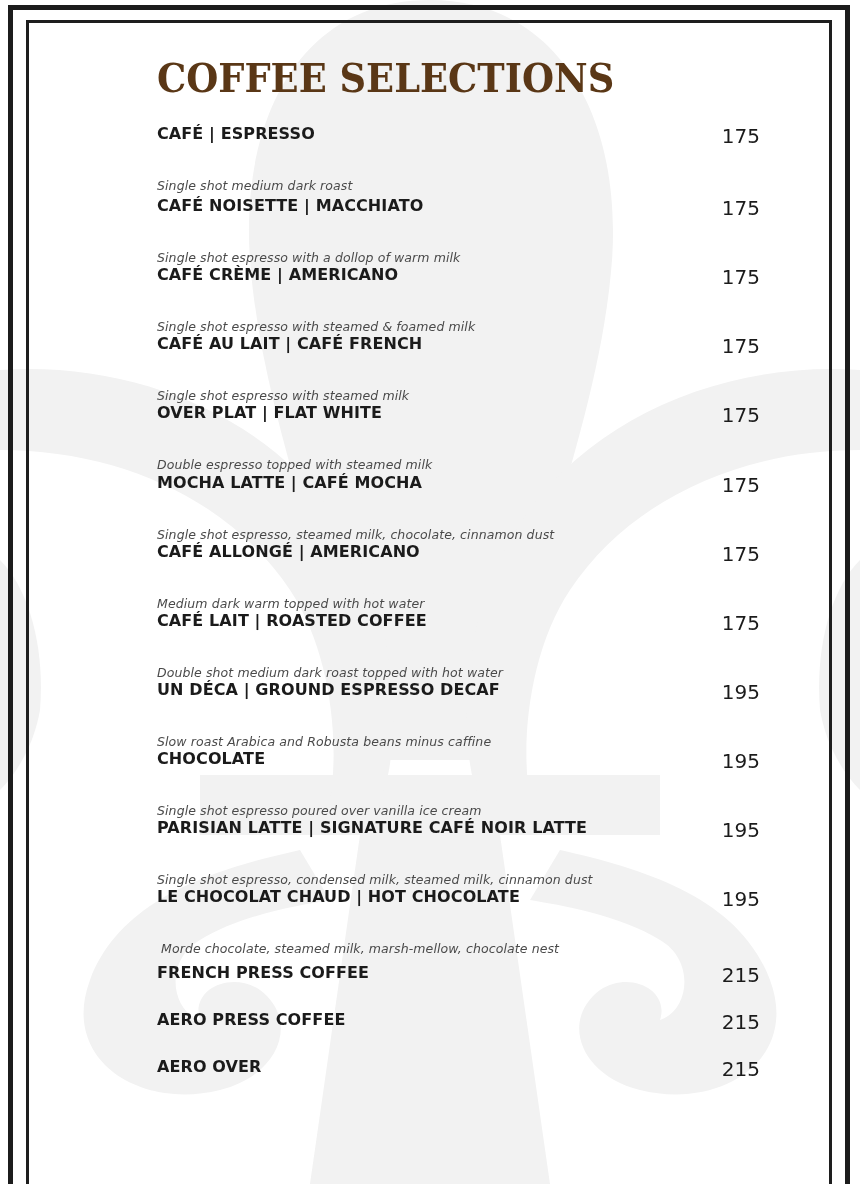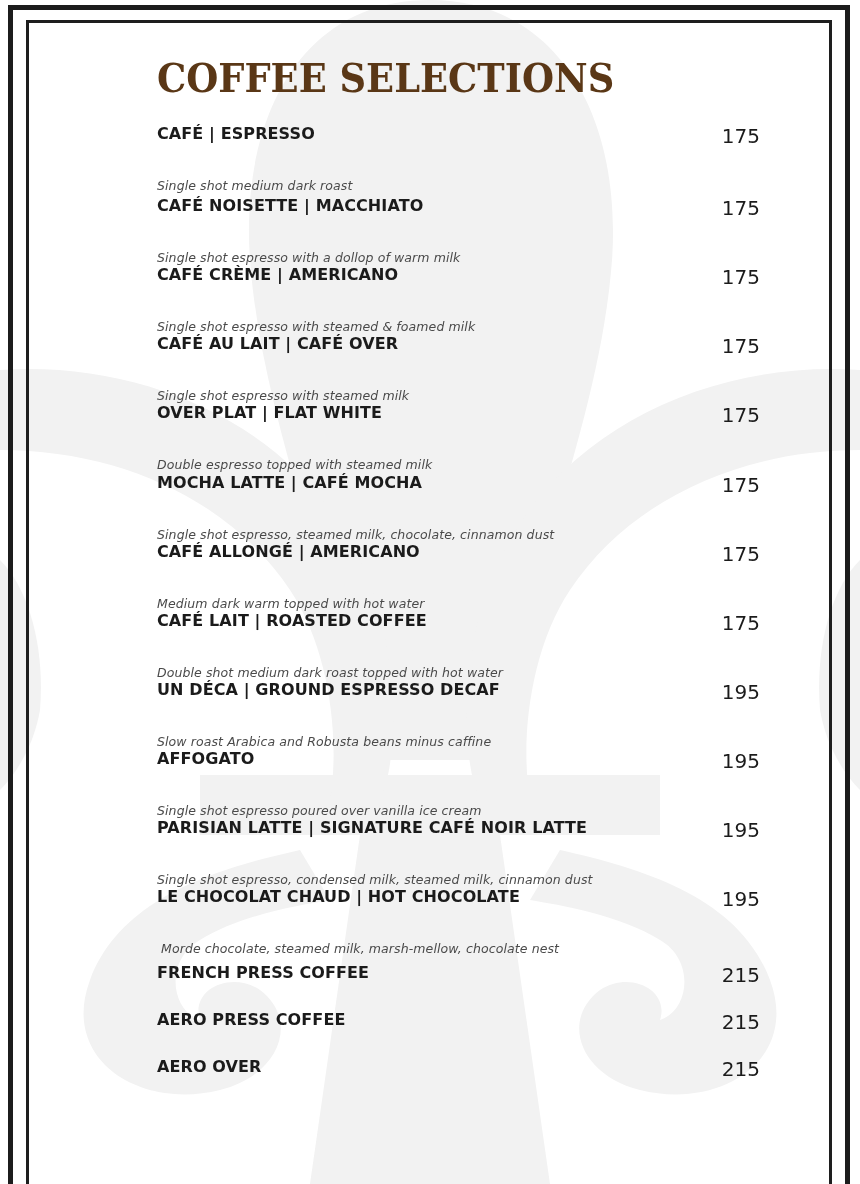--- a/index.html
+++ b/index.html
@@ -88,21 +88,21 @@
     <span class="item-desc">Single shot espresso with a dollop of warm milk</span>
   </div>
 
   <div class="item" style="top:265px">
     <span class="item-name">CAFÉ CRÈME | AMERICANO</span>
     <span class="item-price">175</span>
     <span class="item-desc">Single shot espresso with steamed &amp; foamed milk</span>
   </div>
 
   <div class="item" style="top:334px">
-    <span class="item-name">CAFÉ AU LAIT | CAFÉ OVER</span>
+    <span class="item-name">CAFÉ AU LAIT | CAFÉ FRENCH</span>
     <span class="item-price">175</span>
     <span class="item-desc">Single shot espresso with steamed milk</span>
   </div>
 
   <div class="item" style="top:403px">
     <span class="item-name">OVER PLAT | FLAT WHITE</span>
     <span class="item-price">175</span>
     <span class="item-desc">Double espresso topped with steamed milk</span>
   </div>
 
@@ -124,21 +124,21 @@
     <span class="item-desc">Double shot medium dark roast topped with hot water</span>
   </div>
 
   <div class="item" style="top:680px">
     <span class="item-name">UN DÉCA | GROUND ESPRESSO DECAF</span>
     <span class="item-price">195</span>
     <span class="item-desc">Slow roast Arabica and Robusta beans minus caffine</span>
   </div>
 
   <div class="item" style="top:749px">
-    <span class="item-name">AFFOGATO</span>
+    <span class="item-name">CHOCOLATE</span>
     <span class="item-price">195</span>
     <span class="item-desc">Single shot espresso poured over vanilla ice cream</span>
   </div>
 
   <div class="item" style="top:818px">
     <span class="item-name">PARISIAN LATTE | SIGNATURE CAFÉ NOIR LATTE</span>
     <span class="item-price">195</span>
     <span class="item-desc">Single shot espresso, condensed milk, steamed milk, cinnamon dust</span>
   </div>
 

